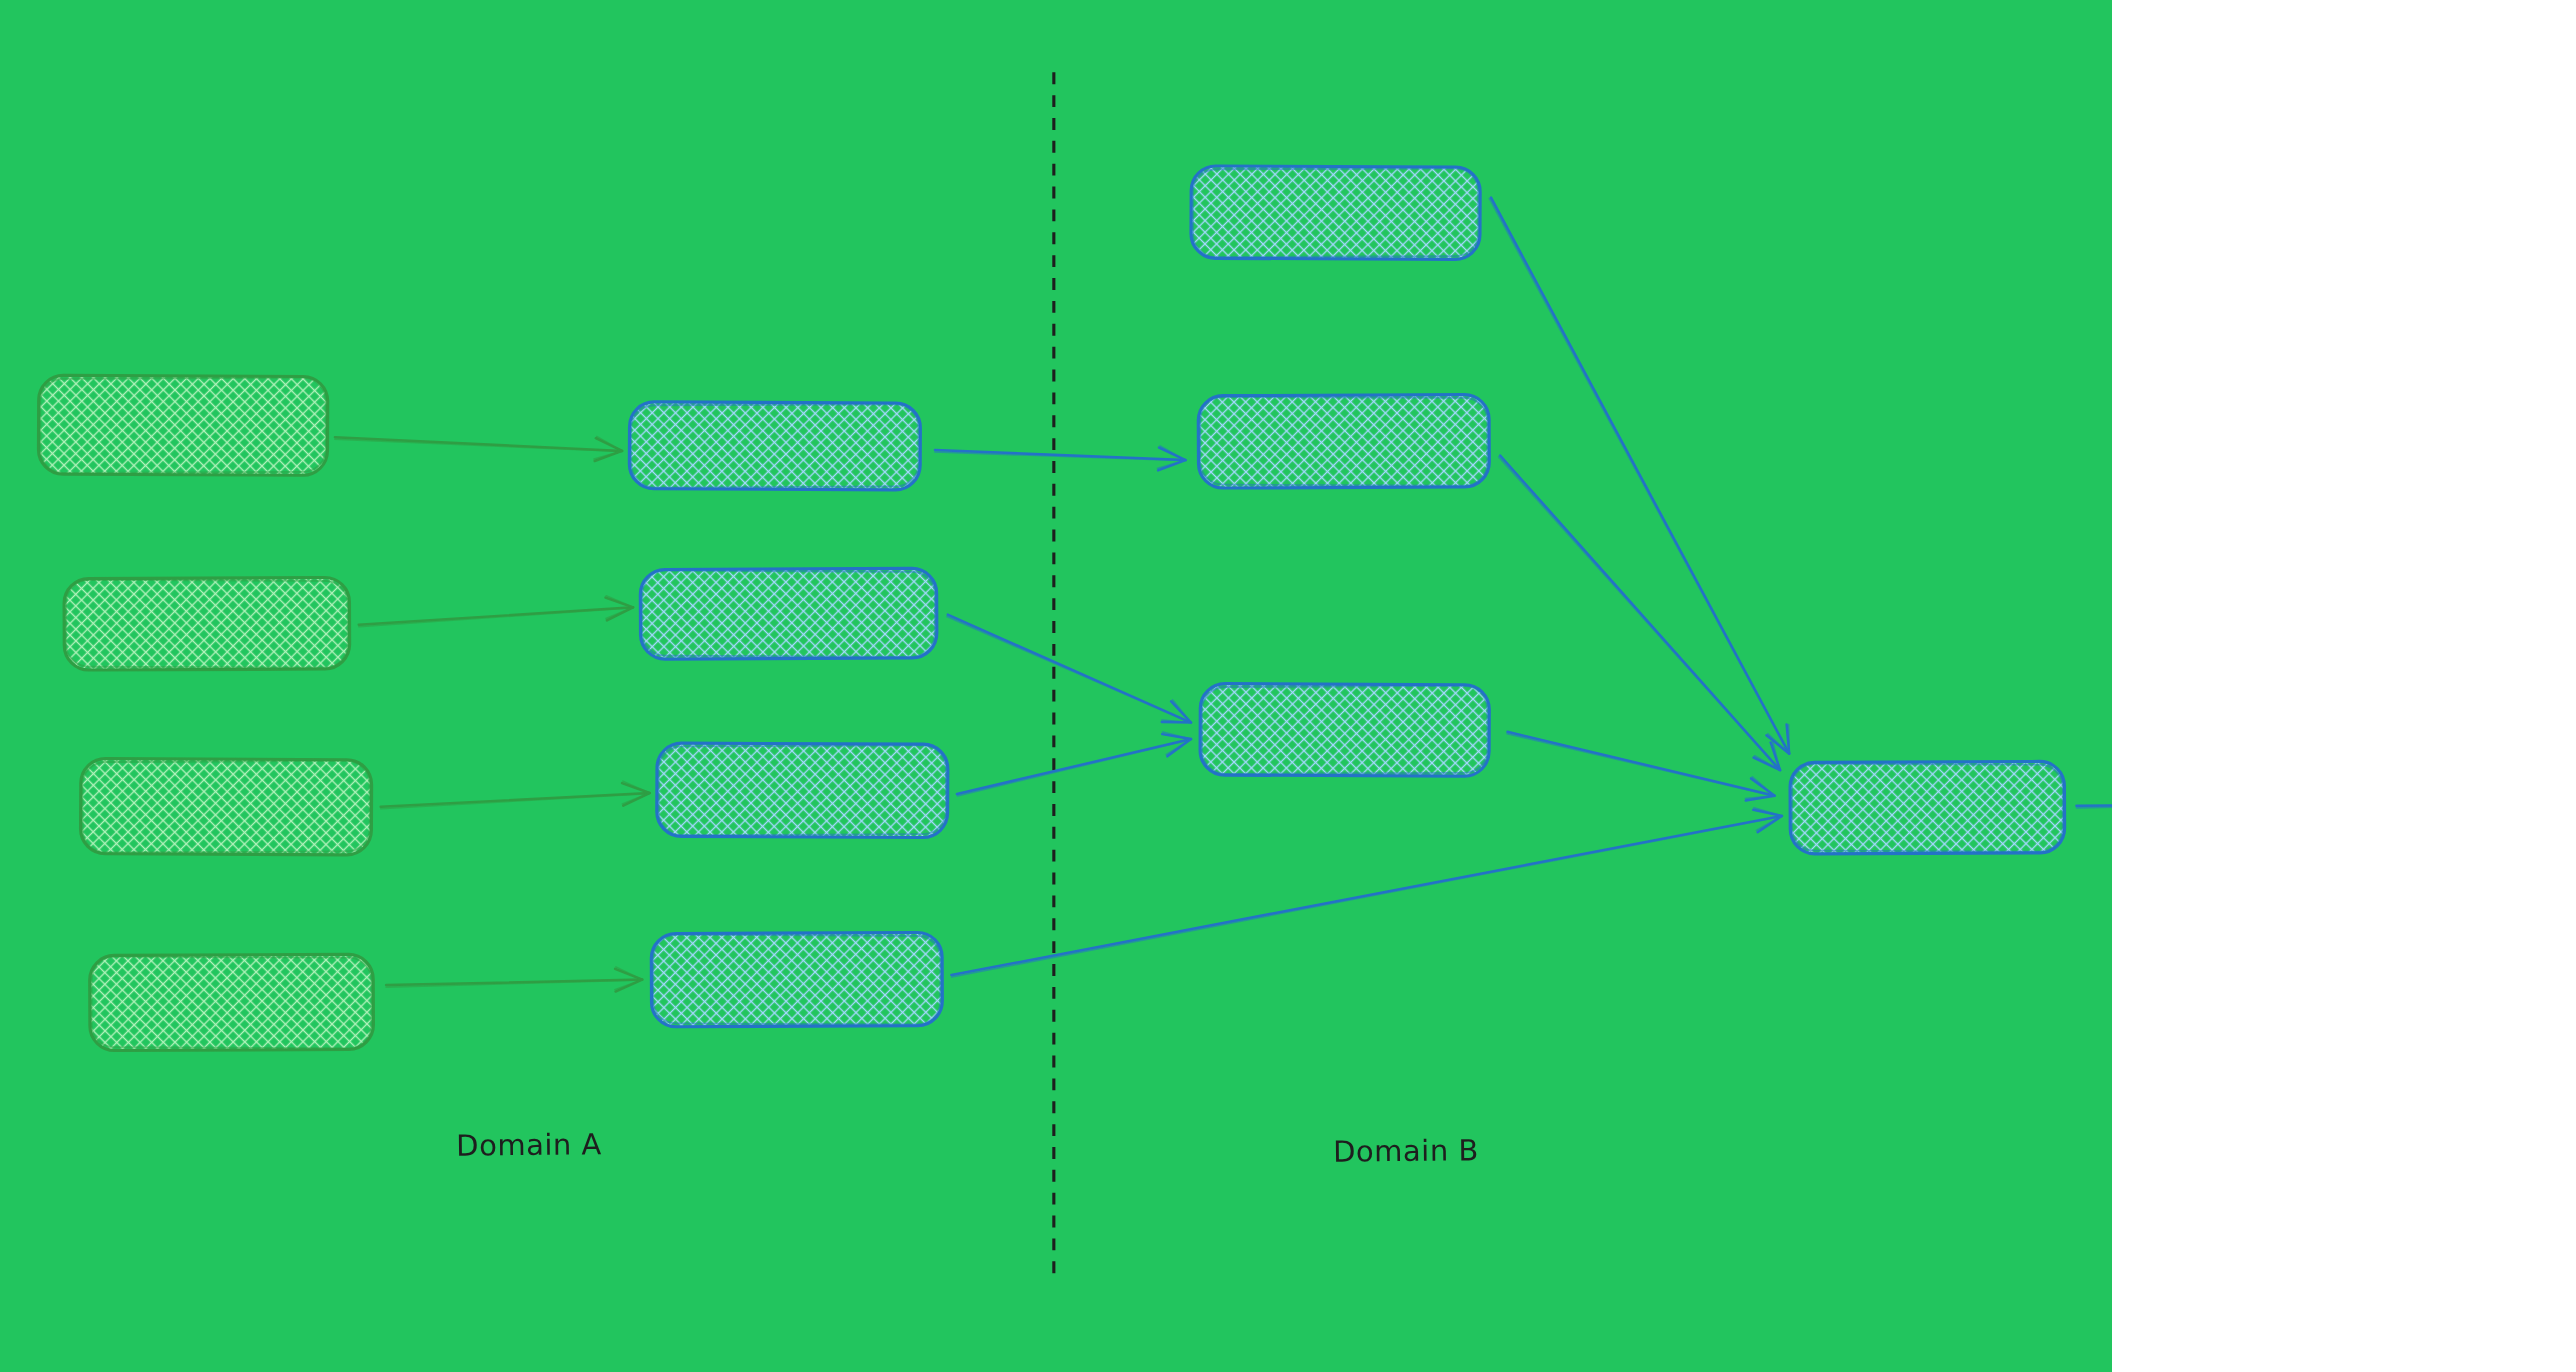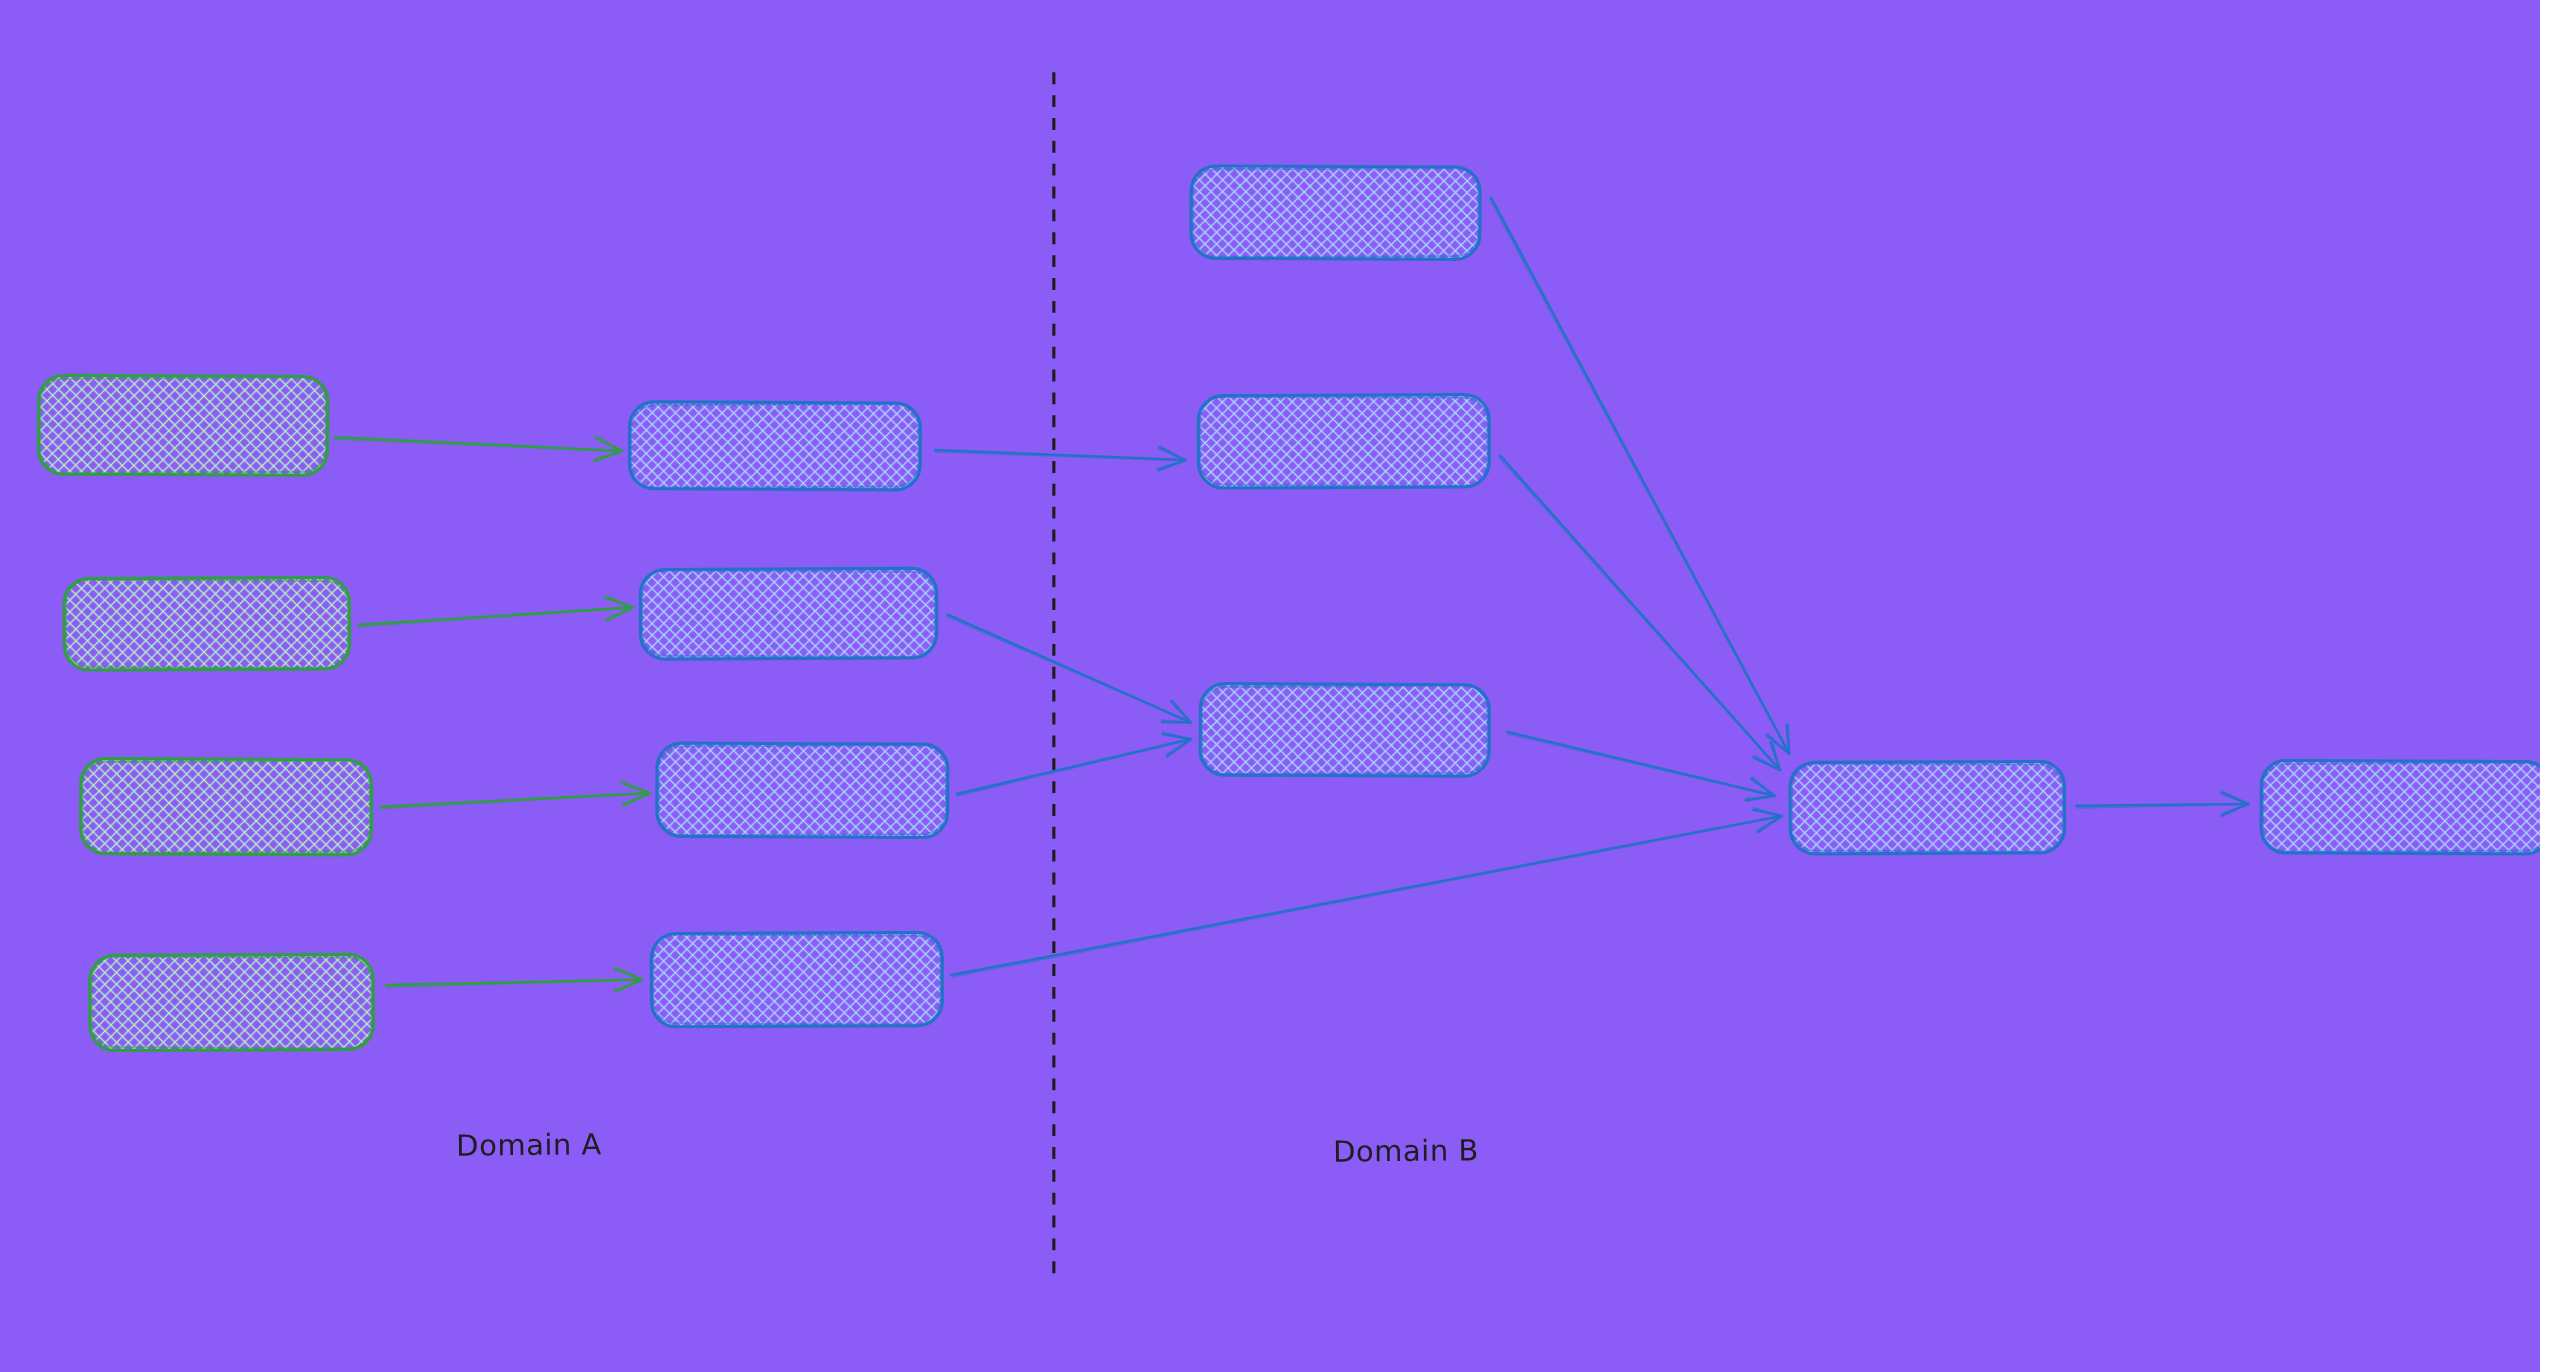--- a/index.html
+++ b/index.html
@@ -1,17 +1,17 @@
 <!DOCTYPE html>
 <html style="font-size:14.6px"><head>
 <meta charset="utf-8">
 <style>
   html,body{margin:0;padding:0}
   body{background:#ffffff}
-  .stage{position:relative;width:2540px;height:1372px;background:#8b5cf6;overflow:hidden}
+  .stage{position:relative;width:2112px;height:1372px;background:#22c55e;overflow:hidden}
   .stage svg{position:absolute;left:0;top:0;width:2576px;height:1372px;display:block}
   .dlabel{
     position:absolute;
     transform:translate(-50%,-50%) rotate(-0.6deg);
     font-family:"DejaVu Sans",sans-serif;
     font-size:29px;
     color:#1e1e1e;
     letter-spacing:0.5px;
     white-space:nowrap;
   }

